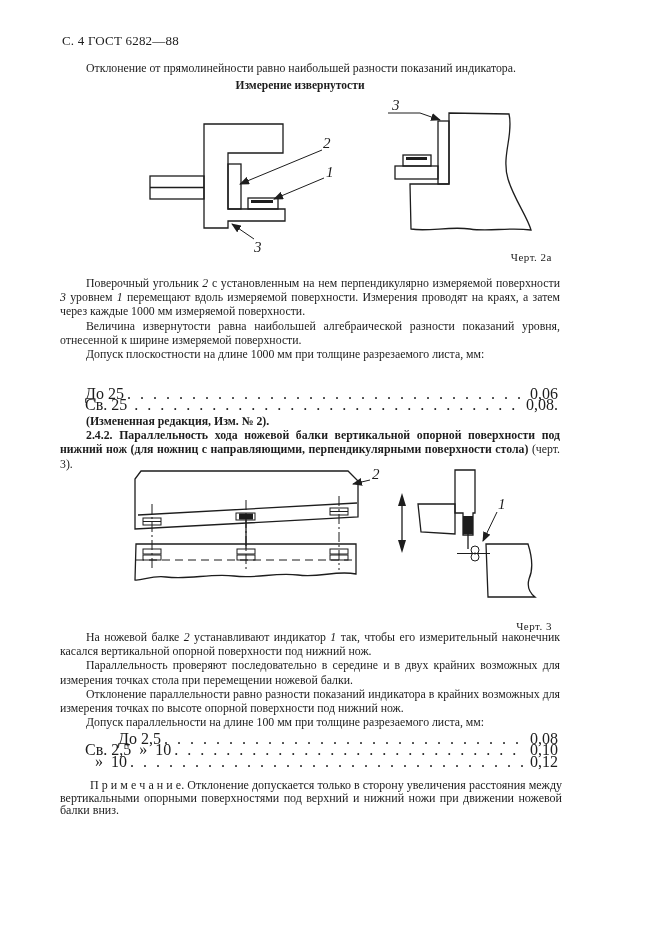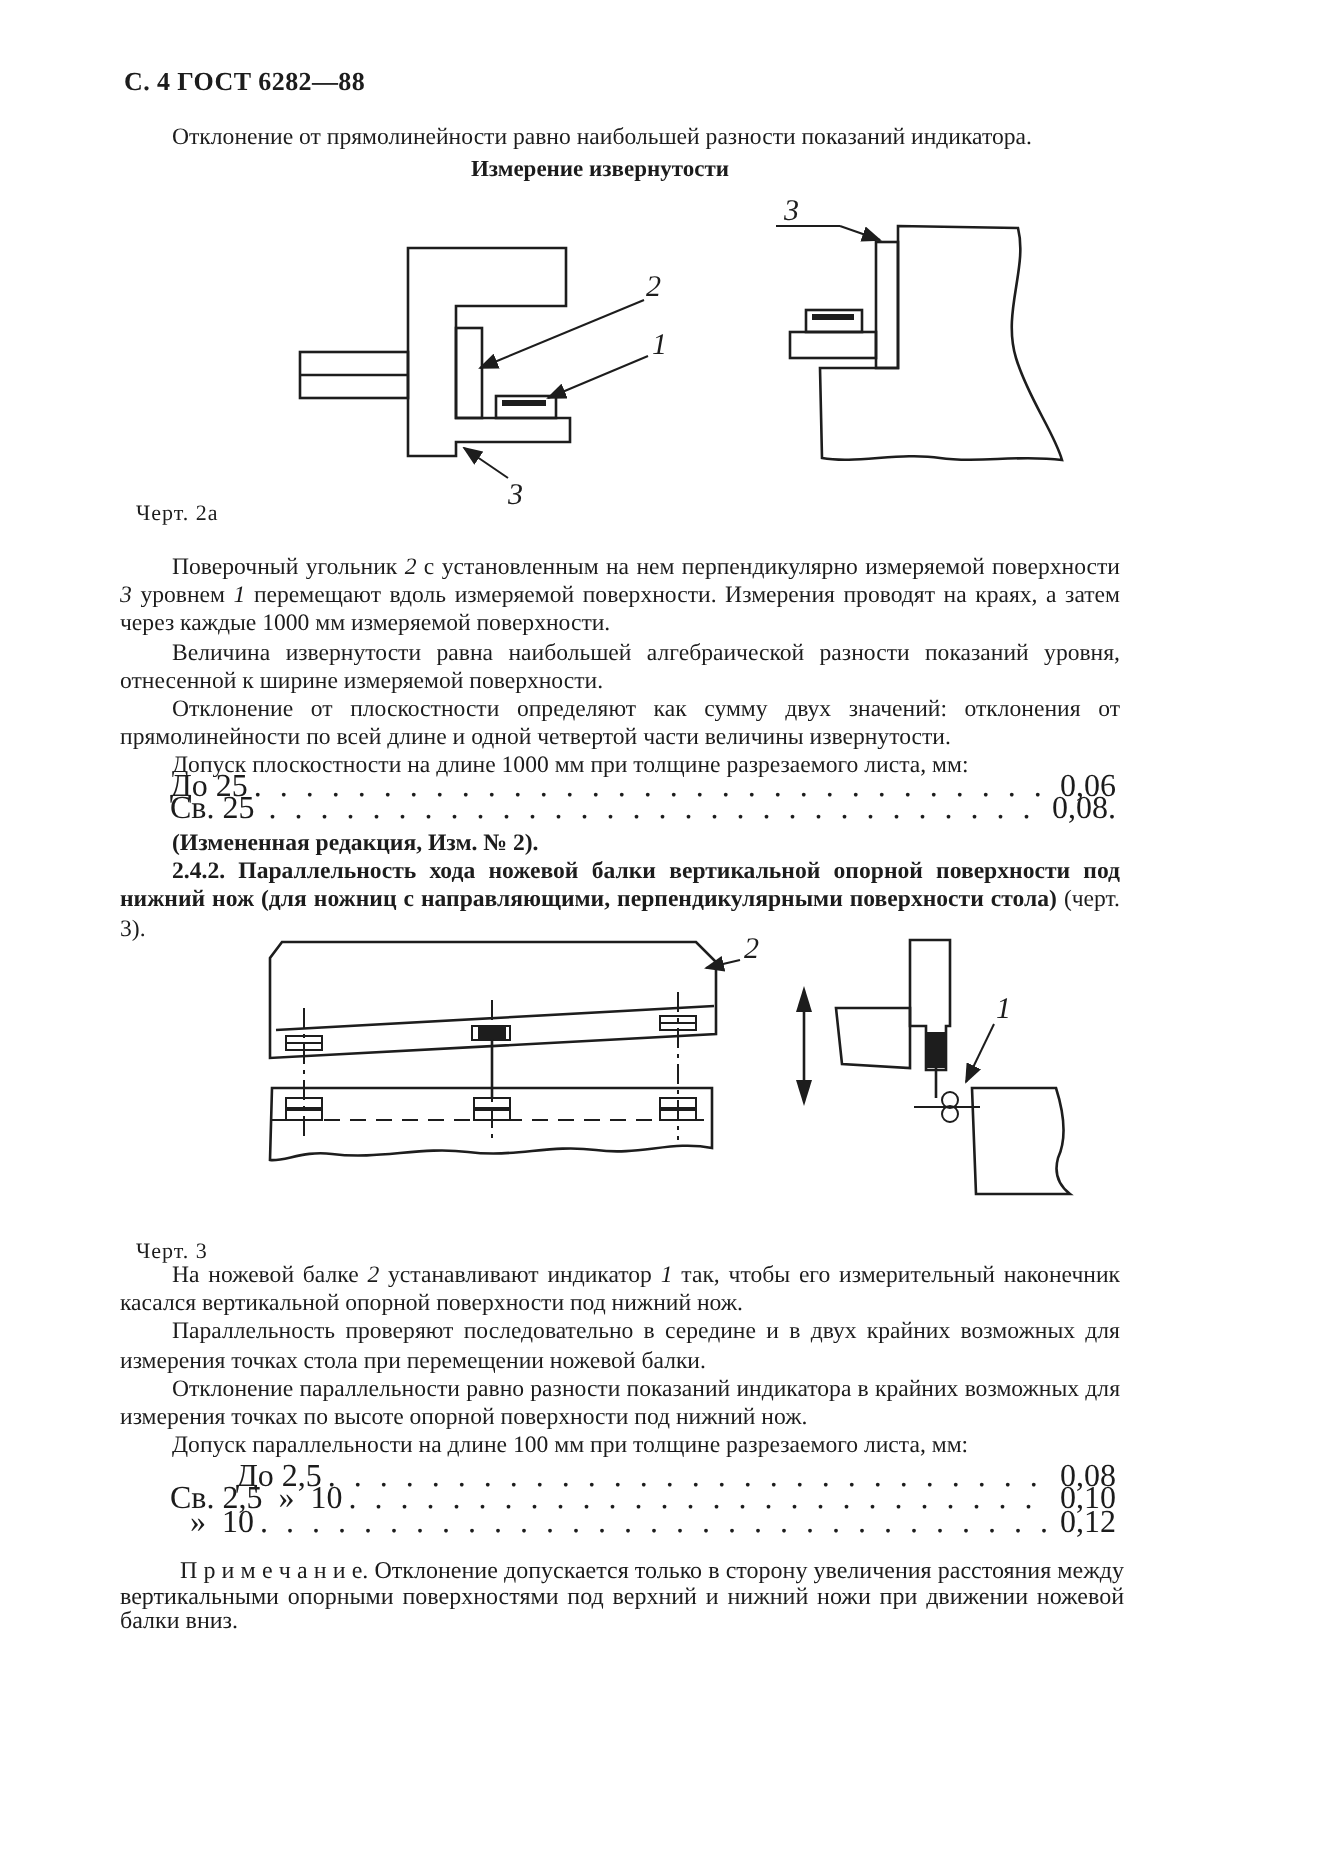--- a/index.html
+++ b/index.html
@@ -1,23 +1,23 @@
 <!DOCTYPE html>
 <html><head>
 <meta charset="utf-8">
 <style>
   html,body{margin:0;padding:0;background:#ffffff;}
   #page{position:relative;width:661px;height:936px;background:#ffffff;overflow:hidden;
         font-family:"Liberation Serif","DejaVu Serif",serif;color:#1c1c1c;}
   .abs{position:absolute;}
-  .hdr{left:62px;top:33px;font-size:13px;font-weight:bold;letter-spacing:.2px;}
+  .hdr{left:62px;top:33px;font-size:13px;font-weight:normal;letter-spacing:.2px;}
   .content{left:60px;width:500px;}
   p.body{margin:0;font-size:11.8px;line-height:14.2px;text-align:justify;text-indent:26px;font-family:Liberation Serif, serif;}
   .subtitle{left:60px;width:480px;top:79px;text-align:center;font-weight:bold;font-size:11.5px;}
-  .figcap{left:68px;width:500px;text-align:left;font-size:11px;letter-spacing:.5px;}
+  .figcap{left:52px;width:500px;text-align:right;font-size:11px;letter-spacing:.5px;}
   .it{font-style:italic;}
   .bd{font-weight:bold;}
   .tol{left:60px;width:500px;font-size:16px;line-height:11.4px;}
   .trow{display:flex;align-items:baseline;}
   .trow .lbl{white-space:pre;}
   .trow .dots{flex:1;overflow:hidden;white-space:nowrap;margin:0 5px 0 3px;}
   .trow .dots::before{content:". . . . . . . . . . . . . . . . . . . . . . . . . . . . . . . . . . . . . . . . . . . . . . . . . . . . . . . . . . . . . . . . . . . . . . . . . . . .";letter-spacing:2.5px;}
   .trow .val{white-space:pre;padding-right:2px;}
   .ml25{margin-left:25px;} .ml23{margin-left:25px;} .ml35{margin-left:35px;} .ml58{margin-left:58px;}
   .note{left:60px;width:502px;font-size:12px;line-height:12.6px;text-align:justify;text-indent:30px;}
@@ -78,21 +78,20 @@
       <line class="thin" x1="302" y1="17" x2="322" y2="24" marker-end="url(#arr)"></line>
     </g>
     <text x="274" y="14">3</text>
   </svg>
 
   <div class="abs figcap" style="top:251px;">Черт. 2а</div>
 
   <div class="abs content" style="top:276px;">
     <p class="body"><span>Поверочный угольник </span><span class="it">2</span><span> с установленным на нем перпендикулярно измеряемой поверхности </span><span class="it">3</span><span> уровнем </span><span class="it">1</span><span> перемещают вдоль измеряемой поверхности. Измерения проводят на краях, а затем через каждые 1000 мм измеряемой поверхности.</span></p>
     <p class="body"><span>Величина извернутости равна наибольшей алгебраической разности показаний уровня, отнесенной к ширине измеряемой поверхности.</span></p>
-    <p class="body"><span>Отклонение от плоскостности определяют как сумму двух значений: отклонения от прямолинейности по всей длине и одной четвертой части величины извернутости.</span></p>
     <p class="body"><span>Допуск плоскостности на длине 1000 мм при толщине разрезаемого листа, мм:</span></p>
   </div>
 
   <div class="abs tol" style="top:388px;">
     <div class="trow">
       <span class="lbl ml25">До 25</span>
       <span class="dots"></span>
       <span class="val">0,06</span>
     </div>
     <div class="trow">

